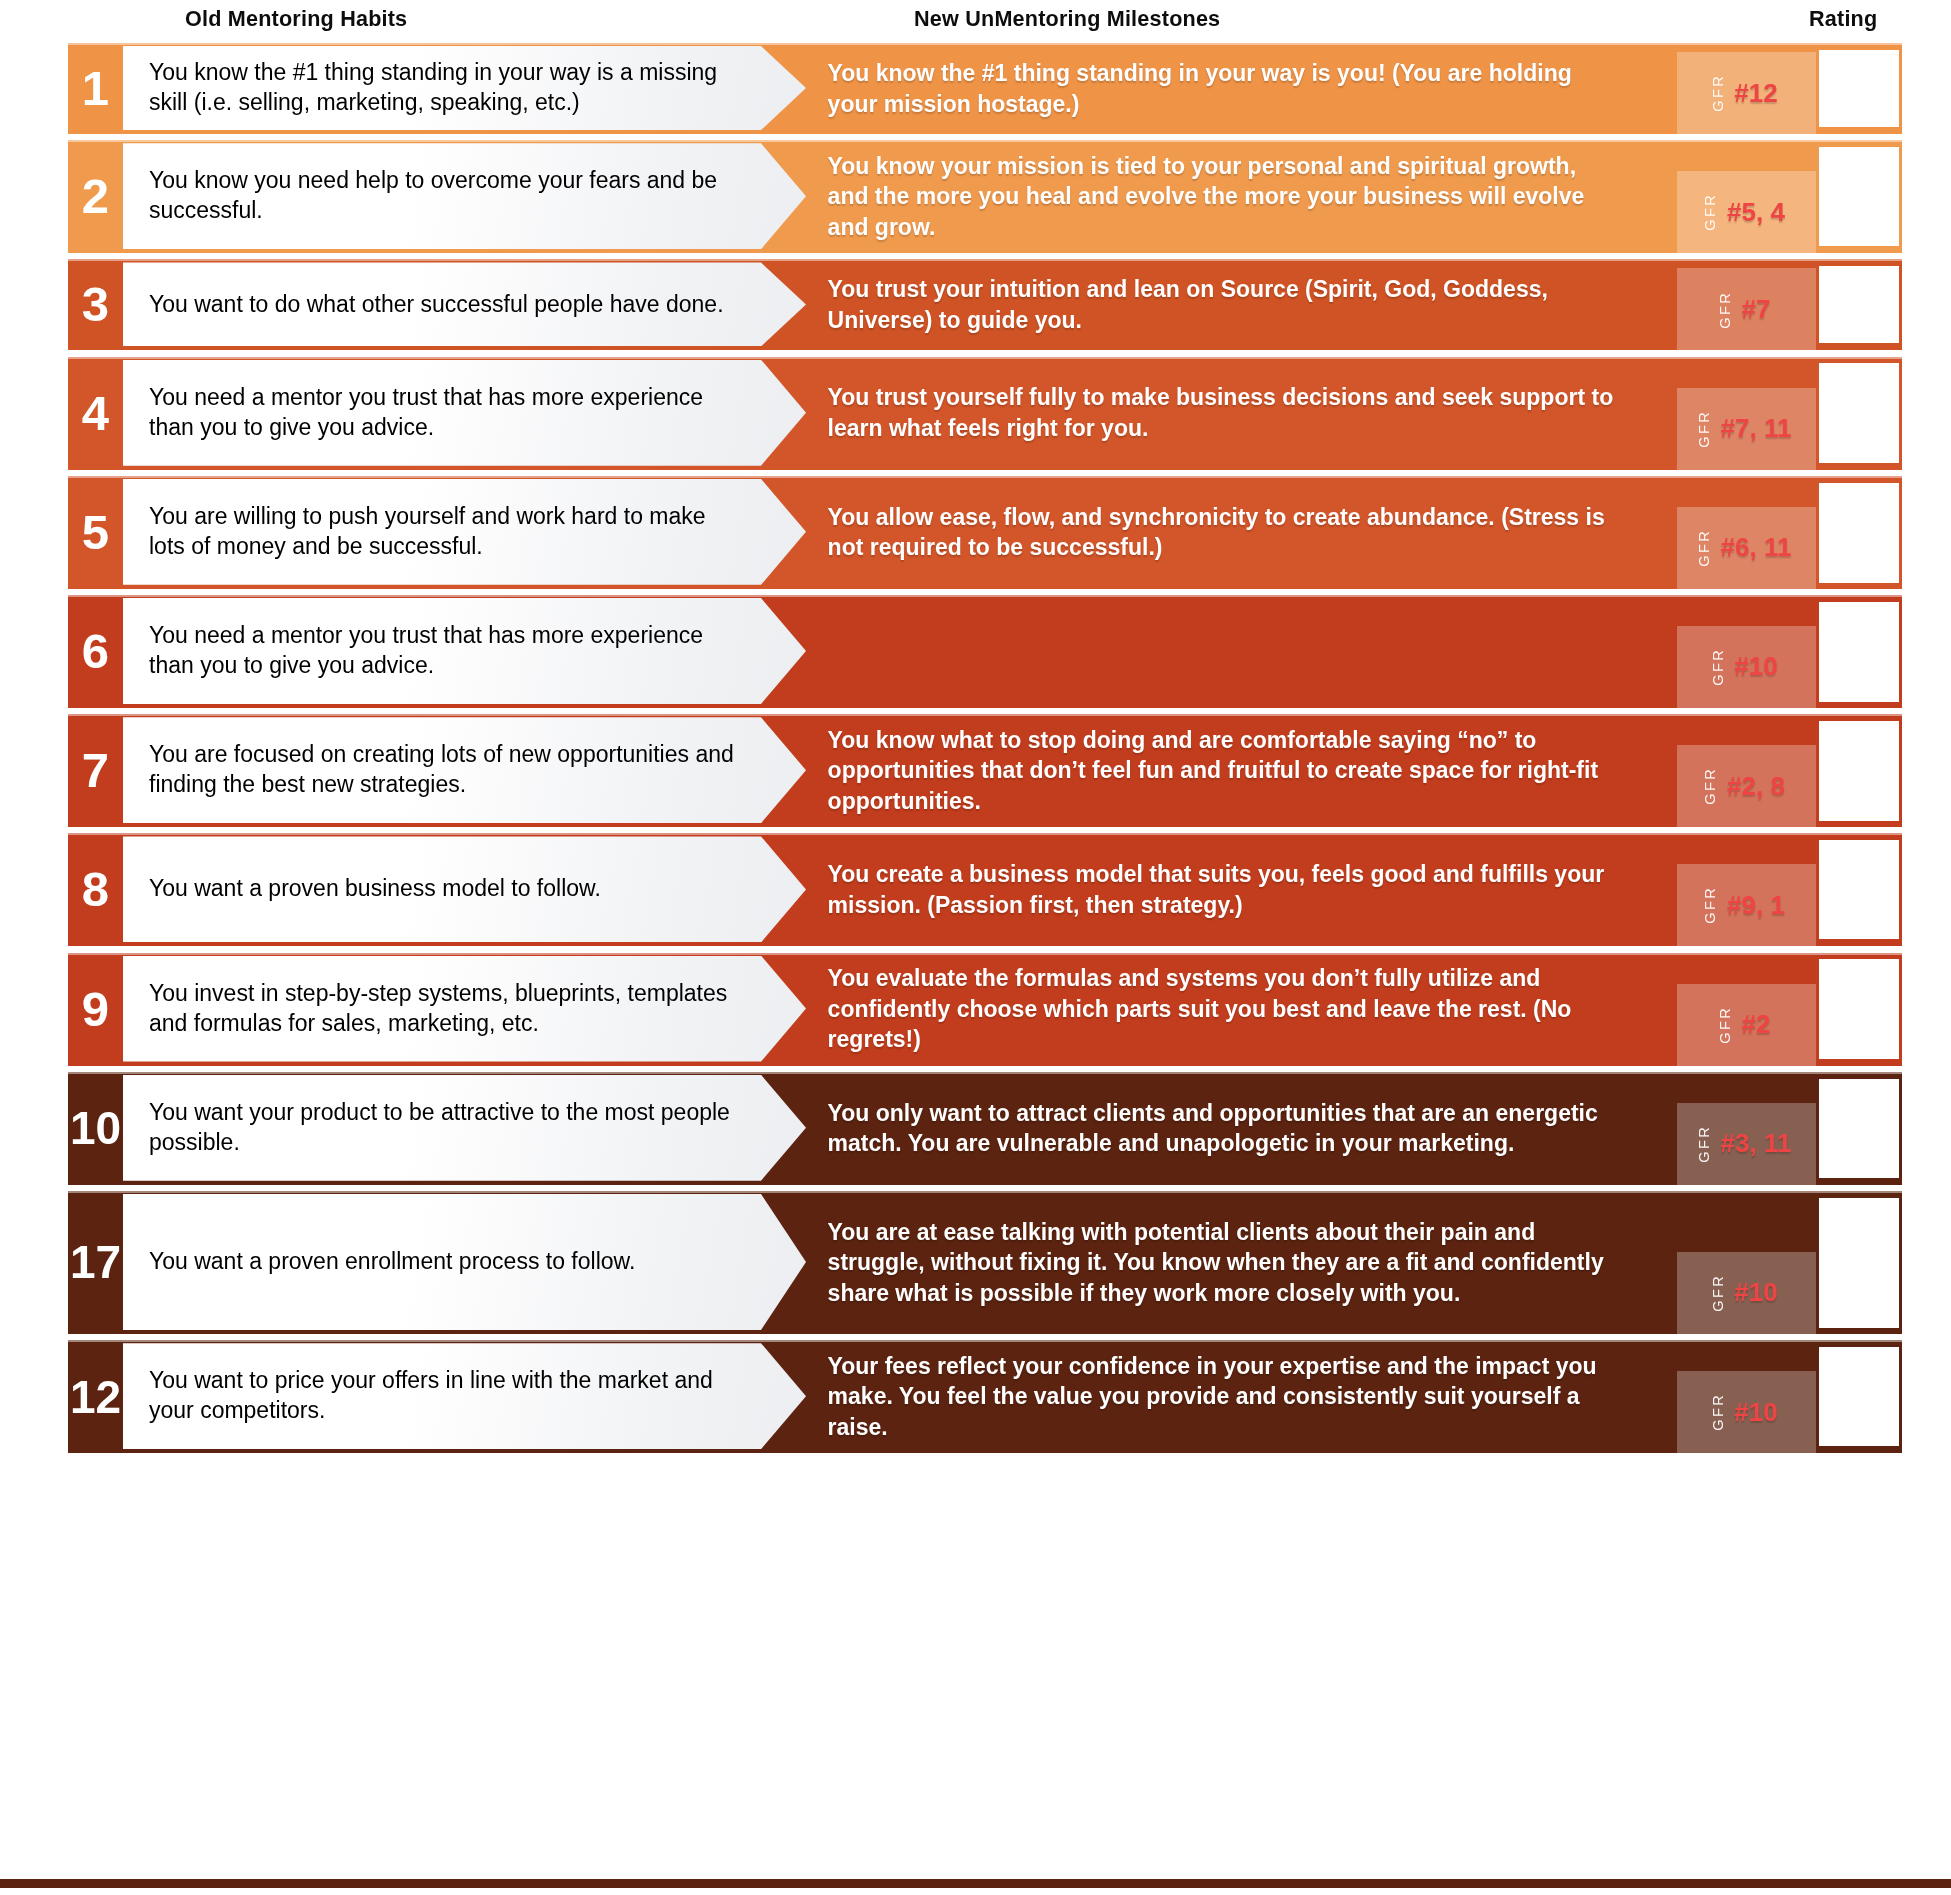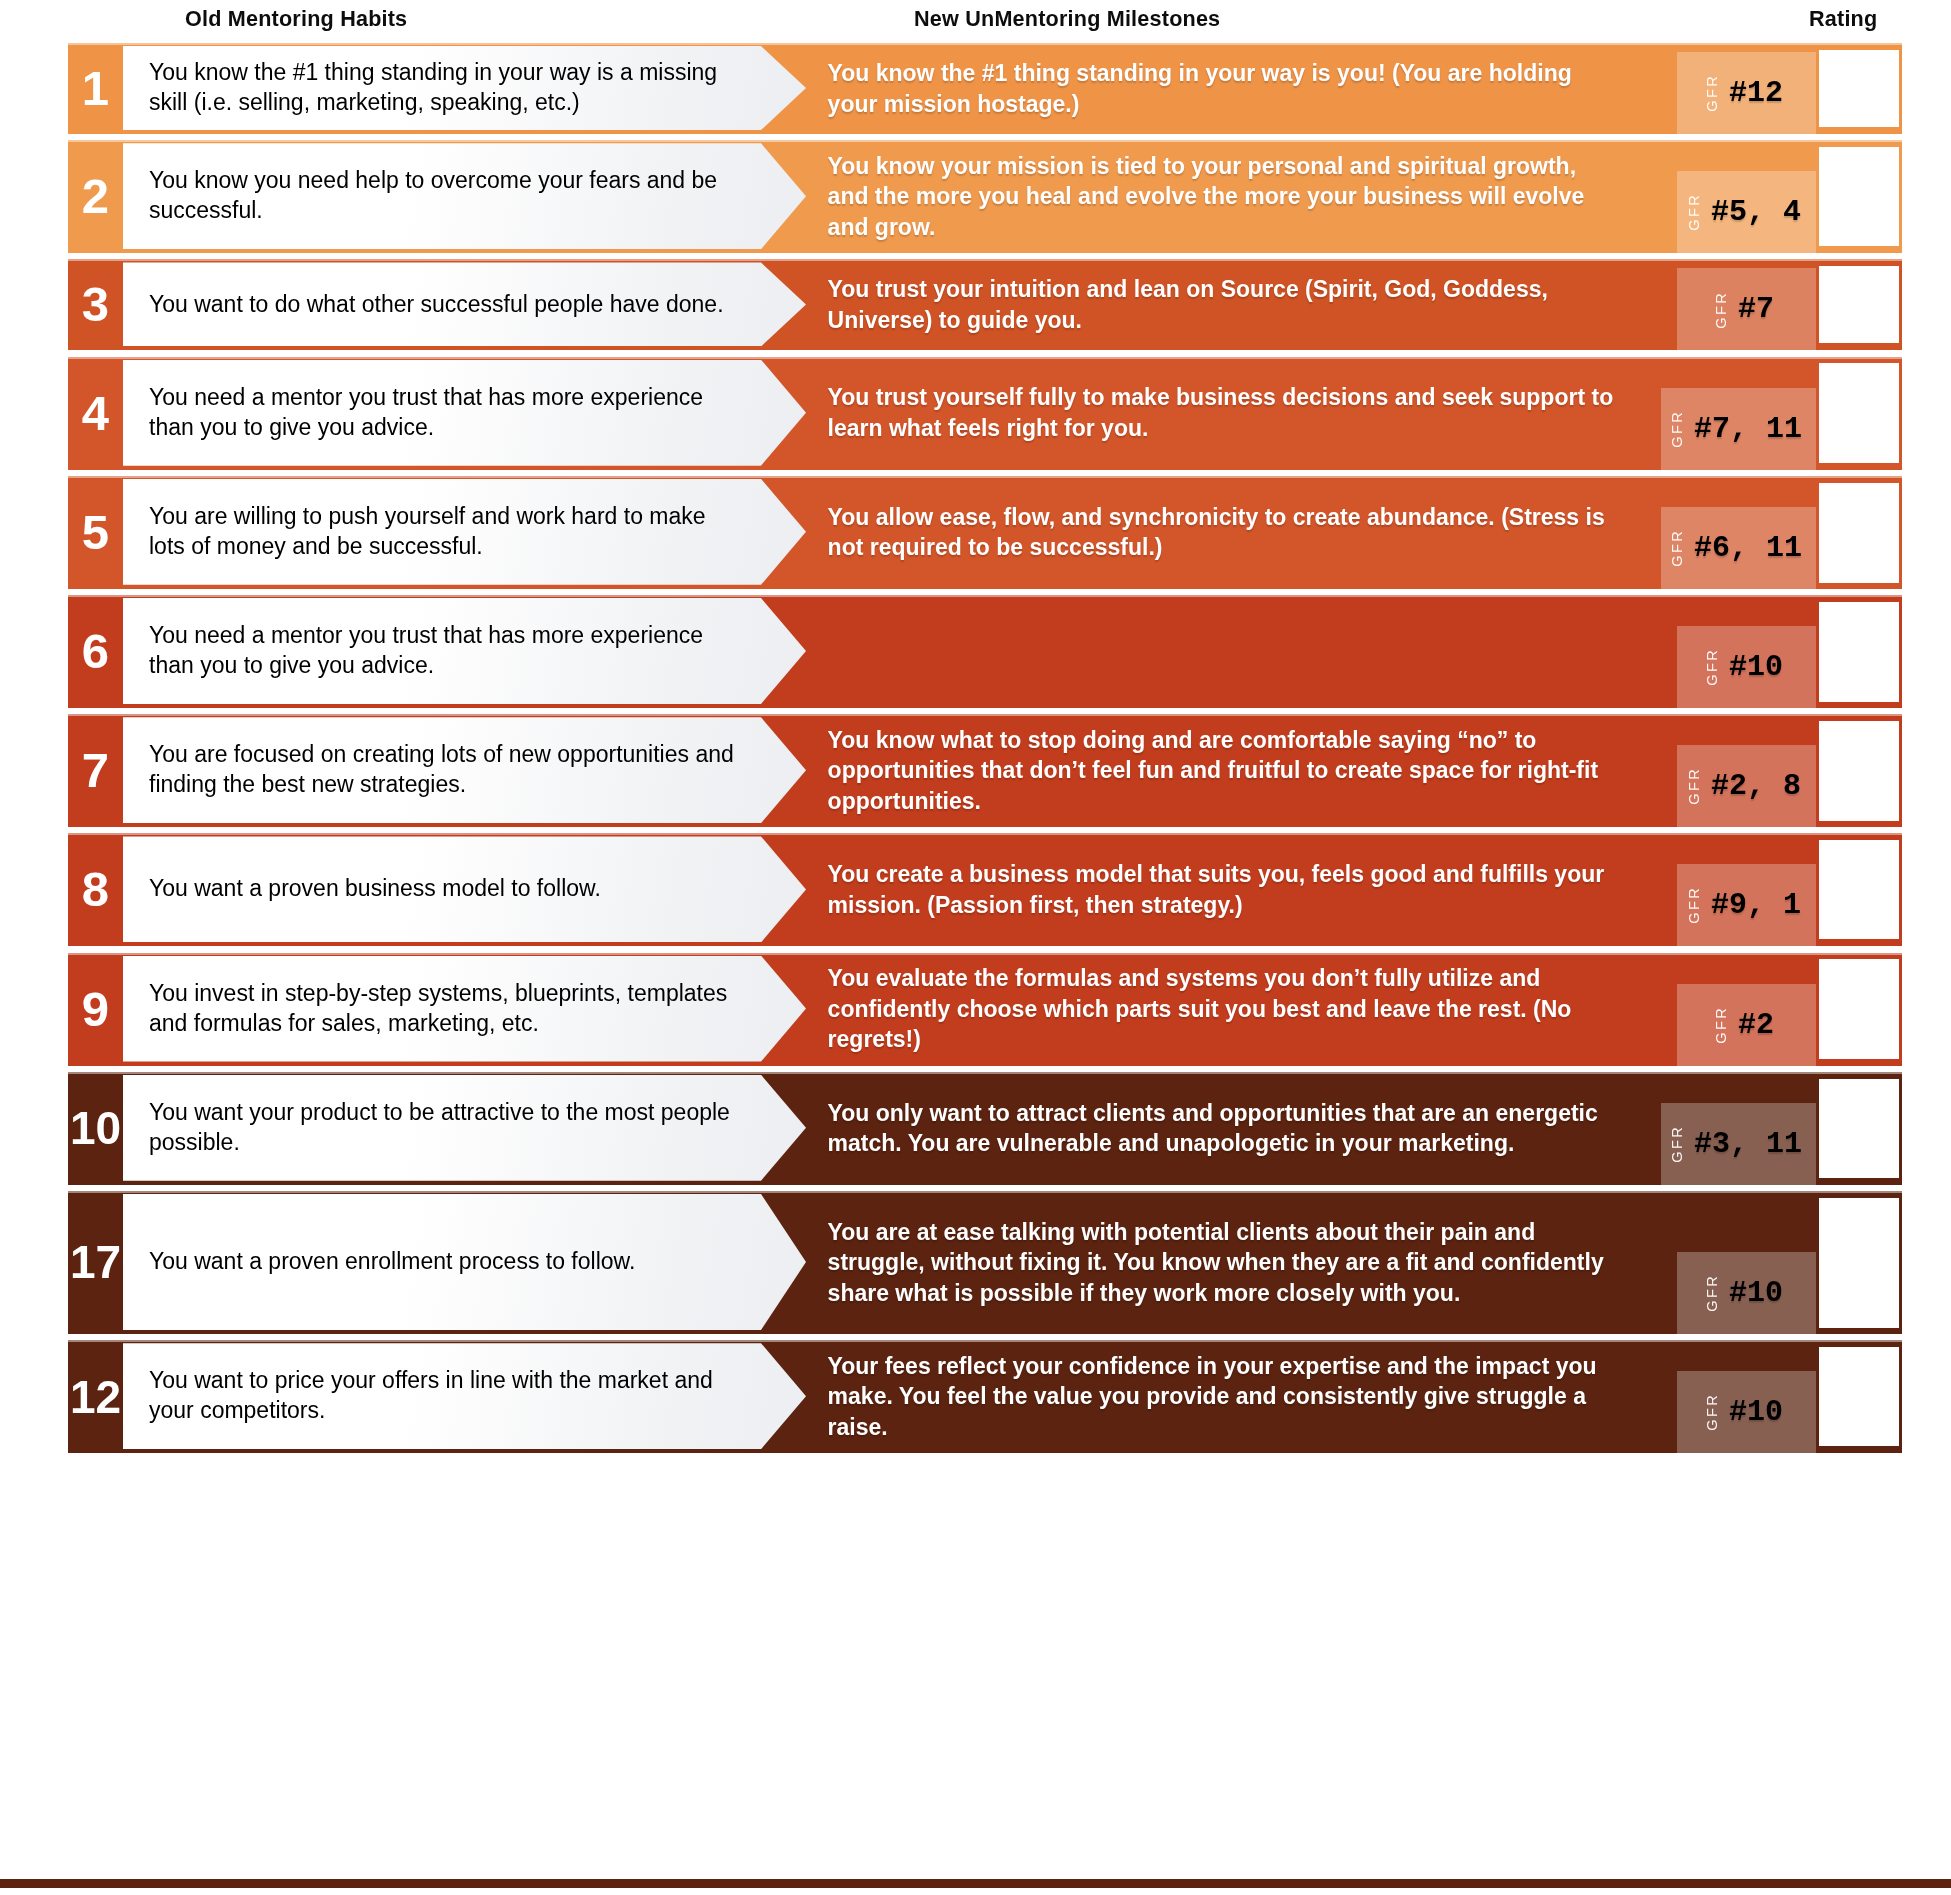--- a/index.html
+++ b/index.html
@@ -95,22 +95,22 @@
     display:flex;align-items:center;justify-content:center;
     gap:9.2px;padding:0 14px 0 9.2px;box-sizing:border-box;z-index:4;
   }
   .gfr-letters{
     writing-mode:vertical-rl;transform:rotate(180deg);
     font-size:14.6px;letter-spacing:2.3px;color:#ffffff;font-weight:normal;
     font-family:"Liberation Sans", sans-serif;line-height:1;
     opacity:.95;
   }
   .gfr-num{
-    font-size:30px;font-weight:bold;color:#000000;white-space:nowrap;
-    font-family:Liberation Mono, monospace;
+    font-size:26px;font-weight:bold;color:#ef4444;white-space:nowrap;
+    font-family:Liberation Sans, sans-serif;
     text-shadow:0 1.5px 1.5px rgba(0,0,0,.18);
   }
 
   
   .rating{
     position:absolute;right:0;top:0;
     width:86px;
     background:#ffffff;
     box-sizing:border-box;
     z-index:5;
@@ -319,21 +319,21 @@
         <div class="rating" style="height: 136px; top: 3.9px; border: 3.1px solid rgb(91, 35, 16);"></div>
       </div>
       <div class="row" style="height: 113px;">
         <div class="row-band" style="background: rgb(91, 35, 16);"></div>
         <div class="row-inner">
           <div class="num two-digit">12</div>
           <div class="old">
             <div class="old-text">You want to price your offers in line with the market and your competitors.</div>
           </div>
           <div class="new">
-            <div class="new-text">Your fees reflect your confidence in your expertise and the impact you make. You feel the value you provide and consistently give struggle a raise.</div>
+            <div class="new-text">Your fees reflect your confidence in your expertise and the impact you make. You feel the value you provide and consistently suit yourself a raise.</div>
           </div>
         </div>
         <div class="gfr" style="right: 86px;">
           <span class="gfr-letters">GFR</span>
           <span class="gfr-num">#10</span>
         </div>
         <div class="rating" style="height: 105px; top: 3.9px; border: 3.1px solid rgb(91, 35, 16);"></div>
       </div>
     </div>
 

